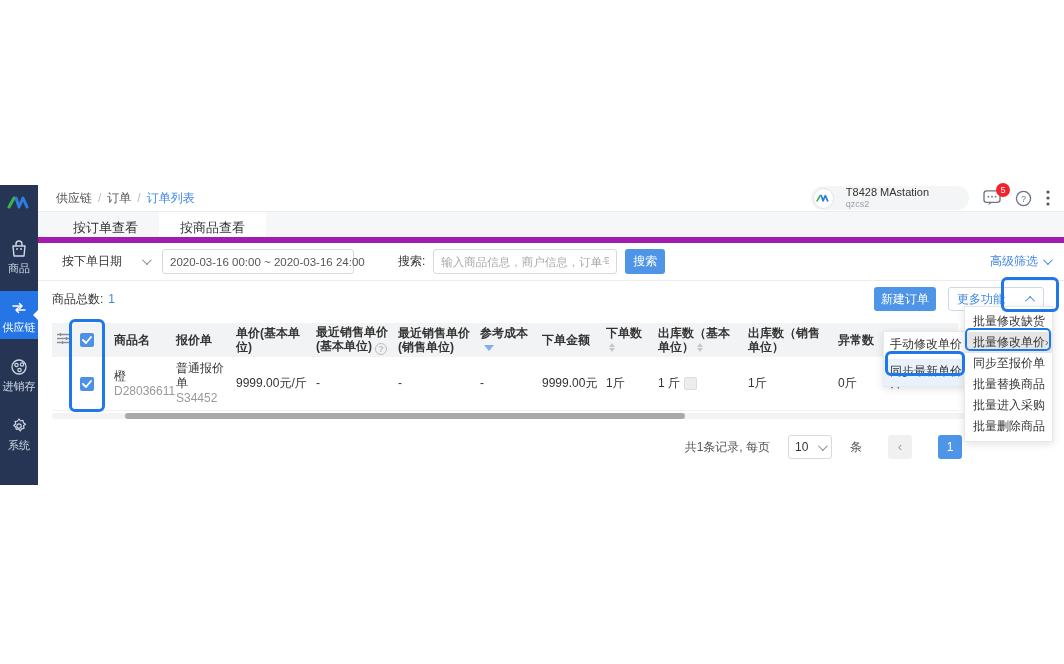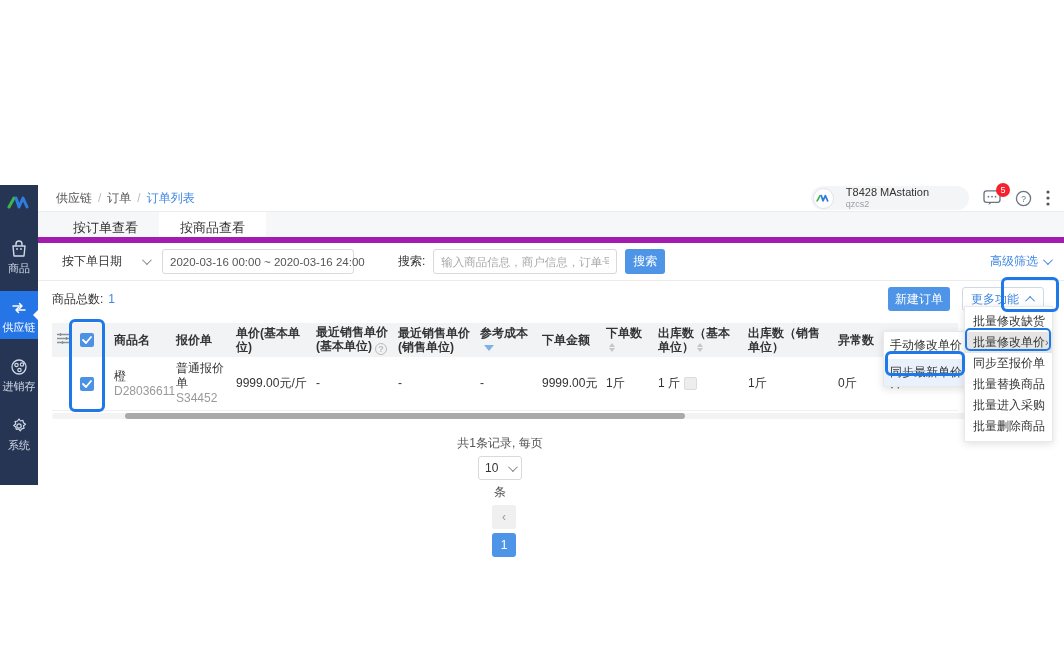--- a/index.html
+++ b/index.html
@@ -49,21 +49,21 @@
   #search-input { margin-left:8px; width:184px; height:25px; border:1px solid #d9d9d9; border-radius:3px; padding:0 7px; font-size:11.5px; color:#333; font-family:inherit; }
   #search-input::placeholder { color:#a9a9a9; }
   #search-btn { margin-left:8px; width:40px; height:25px; background:#4e95e8; color:#fff; border:none; border-radius:3px; font-size:12px; cursor:pointer; font-family:inherit; }
   #adv-filter { margin-left:auto; color:#3f87e3; display:flex; align-items:center; gap:5px; cursor:pointer; }
 
   #summary-row { height:36px; display:flex; align-items:center; padding:0 12px 0 14px; }
   #total-label { color:#333; }
   #total-value { color:#3f87e3; margin-left:5px; }
   #summary-actions { margin-left:auto; display:flex; align-items:center; gap:12px; }
   #new-order-btn { width:62px; height:24px; background:#4e95e8; color:#fff; border:none; border-radius:3px; font-size:12px; cursor:pointer; font-family:inherit; }
-  #more-btn { height:24px; padding:0 8px; background:#fff; color:#3f87e3; border:1px solid #cfd9e6; border-radius:3px; font-size:12px; cursor:pointer; display:flex; align-items:center; gap:9px; margin-right:8px; font-family:inherit; }
+  #more-btn { height:24px; padding:0 8px; background:#fff; color:#3f87e3; border:1px solid #cfd9e6; border-radius:3px; font-size:12px; cursor:pointer; display:flex; align-items:center; gap:23px; margin-right:8px; font-family:inherit; }
 
   
   #table-wrap { margin:6px 0 0 14px; width:906px; }
   table { border-collapse:collapse; table-layout:fixed; width:906px; }
   thead th { background:#f2f3f5; height:32px; font-size:12px; font-weight:700; color:#333; text-align:left; padding:2px 4px; line-height:14px; vertical-align:middle; }
   tbody td { height:44px; font-size:12px; color:#333; padding:4px 4px; vertical-align:middle; border-bottom:1px solid #f0f0f0; background:#fff; line-height:15px; }
   col.c1{width:24px;} col.c2{width:34px;} col.c3{width:62px;} col.c4{width:60px;} col.c5{width:80px;}
   col.c6{width:82px;} col.c7{width:82px;} col.c8{width:62px;} col.c9{width:64px;} col.c10{width:52px;}
   col.c11{width:90px;} col.c12{width:90px;} col.c13{width:46px;} col.c14{width:78px;}
   .sub-text { color:#999; }
@@ -74,33 +74,33 @@
   .sort-ic .su { border-bottom:4px solid #c3c7cc; }
   .sort-ic .sd { border-top:4px solid #c3c7cc; }
   .filt-ic { display:inline-block; width:0; height:0; border-left:5px solid transparent; border-right:5px solid transparent; border-top:6px solid #7fb0ea; margin-left:4px; vertical-align:middle; }
   .info-ic { display:inline-flex; width:12px; height:12px; border:1px solid #bbb; border-radius:50%; color:#bbb; font-size:9px; align-items:center; justify-content:center; margin-left:3px; vertical-align:-2px; }
   .mini-ic { display:inline-block; width:13px; height:13px; background:#ededed; border:1px solid #dcdcdc; border-radius:2px; vertical-align:-3px; margin-left:4px; }
 
   #hscroll { position:relative; margin:2px 0 0 14px; width:1000px; height:6px; background:#f3f3f3; border-radius:3px; }
   #hscroll-thumb { position:absolute; left:73px; top:0; width:560px; height:6px; background:#a9a9a9; border-radius:3px; cursor:grab; }
 
   
-  #pagination { display:flex; align-items:center; justify-content:flex-end; margin:16px 102px 12px 0; gap:4px; color:#555;flex-direction:column; }
+  #pagination { display:flex; align-items:center; justify-content:flex-end; margin:16px 102px 12px 0; gap:18px; color:#555; }
   #page-size { width:44px; height:24px; border:1px solid #d9d9d9; border-radius:3px; display:flex; align-items:center; justify-content:space-between; padding:0 6px; cursor:pointer; color:#333; }
   .pg-btn { width:24px; height:24px; border-radius:3px; display:flex; align-items:center; justify-content:center; font-size:12px; cursor:pointer; margin-left:8px; }
   #prev-btn { background:#f0f0f0; color:#999; }
   #page-1 { background:#4e95e8; color:#fff; }
 
   
   #more-menu { position:absolute; left:964px; top:306px; width:89px; background:#fff; border:1px solid #e9e9e9; box-shadow:0 2px 8px rgba(0,0,0,.12); padding:4px 0; z-index:6; }
   #more-menu .mi { line-height:21px; padding:0 8px; font-size:12px; color:#333; cursor:pointer; display:flex; justify-content:space-between; align-items:center; white-space:nowrap; }
   #more-menu .mi.hl { background:#e5e5e5; }
   #more-menu .mi .arrow { color:#666; font-size:11px; }
   #sub-menu { position:absolute; left:883px; top:331px; width:83px; background:#fff; border:1px solid #e9e9e9; box-shadow:0 2px 8px rgba(0,0,0,.12); z-index:5; }
-  #sub-menu .mi { line-height:27px; padding:0 6px; font-size:12px; color:#333; cursor:pointer; white-space:nowrap; }
+  #sub-menu .mi { line-height:27px; padding:0 6px; font-size:12px; color:#333; cursor:pointer; white-space:nowrap;font-family:Liberation Mono, monospace; }
   #sub-menu .mi.hl { background:#e9f2fc; }
 
   
   .hl-box { position:absolute; border:3px solid #1e78e8; border-radius:6px; z-index:10; pointer-events:none; }
   #hl-checkbox { left:69px; top:319px; width:36px; height:93px; }
   #hl-more { left:1001px; top:277px; width:58px; height:35px; }
   #hl-menu { left:965px; top:328px; width:86px; height:23px; border-width:2px; border-radius:5px; }
   #hl-sub { left:885px; top:351px; width:80px; height:25px; }
 </style>
 </head>

